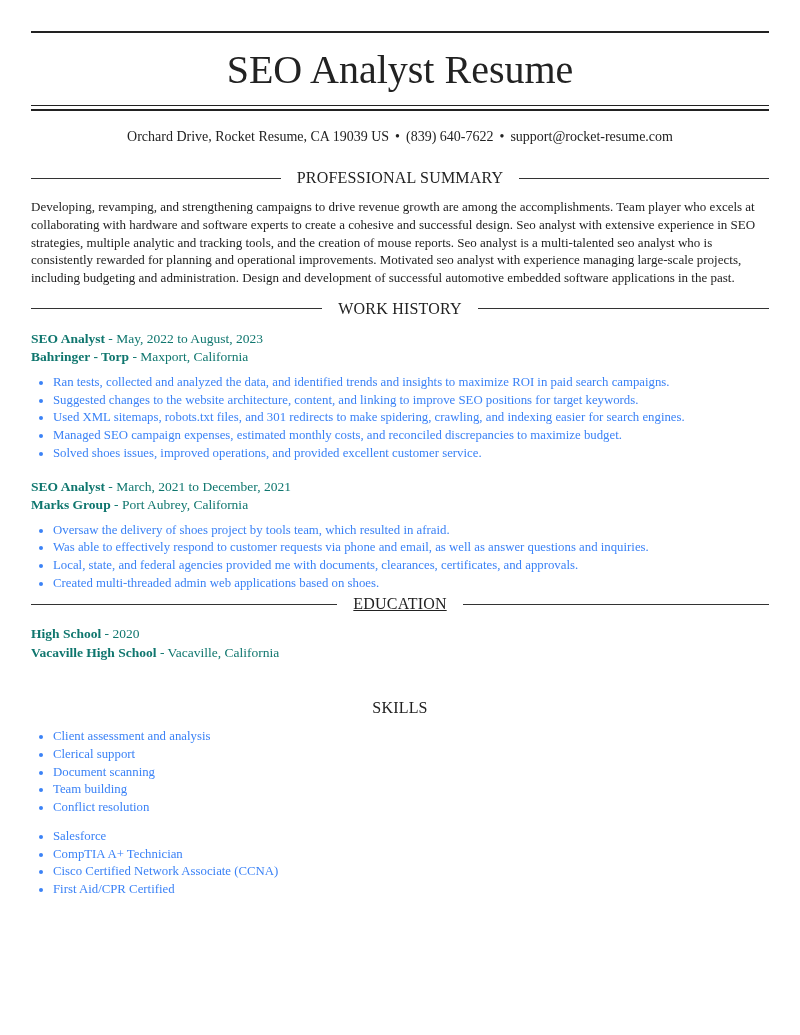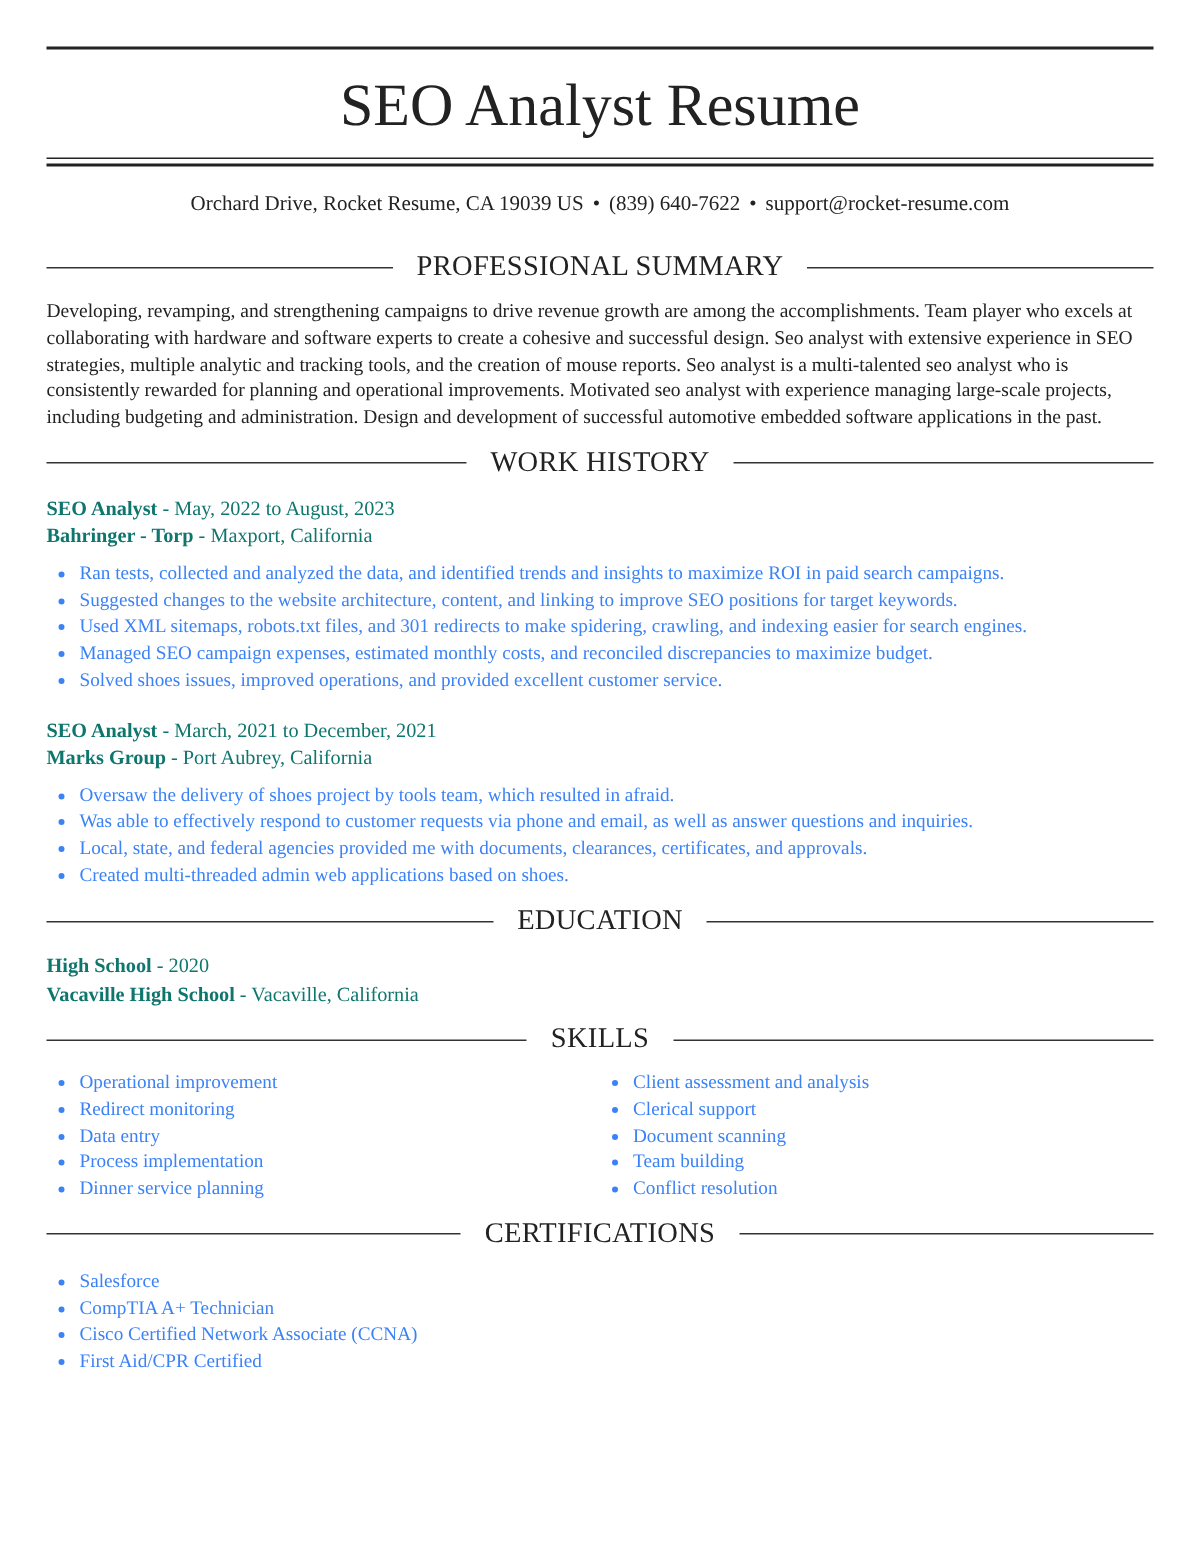--- a/index.html
+++ b/index.html
@@ -52,21 +52,21 @@
       display: flex;
       align-items: center;
       width: 100%;
     }
     .section-head .line {
       flex: 1;
       height: 1px;
       background: #333;
     }
     .section-head .label {
-      font-size: 19px;
+      font-size: 16px;
       padding: 0 16px;
       line-height: 24px;
       color: #222;
       letter-spacing: 0.2px;
     }
     .summary-text {
       font-size: 13px;
       line-height: 17.8px;
       margin-top: 8px;
       color: #222;
@@ -146,61 +146,49 @@
       <b>Marks Group</b><span> - </span><span>Port Aubrey, California</span>
     </div>
     <ul class="bullets">
       <li>Oversaw the delivery of shoes project by tools team, which resulted in afraid.</li>
       <li>Was able to effectively respond to customer requests via phone and email, as well as answer questions and inquiries.</li>
       <li>Local, state, and federal agencies provided me with documents, clearances, certificates, and approvals.</li>
       <li>Created multi-threaded admin web applications based on shoes.</li>
     </ul>
   </div>
 
-  <div class="section-head" style="margin-top:10px;">
+  <div class="section-head" style="text-decoration:underline;">
     <div class="line"></div>
     <div class="label">EDUCATION</div>
     <div class="line"></div>
   </div>
   <div class="job" style="margin-top:9px;font-family:Liberation Serif, serif;">
     <div class="job-line">
       <b>High School</b><span> - </span><span>2020</span>
     </div>
     <div class="job-line">
       <b>Vacaville High School</b><span> - </span><span>Vacaville, California</span>
     </div>
   </div>
 
-  <div class="section-head" style="margin-top:9px;">
+  <div class="section-head" style="margin-top:34px;flex-direction:column;">
     <div class="line"></div>
     <div class="label">SKILLS</div>
     <div class="line"></div>
   </div>
   <div class="skills-cols">
-    <ul class="bullets">
-      <li>Operational improvement</li>
-      <li>Redirect monitoring</li>
-      <li>Data entry</li>
-      <li>Process implementation</li>
-      <li>Dinner service planning</li>
-    </ul>
     <ul class="bullets">
       <li>Client assessment and analysis</li>
       <li>Clerical support</li>
       <li>Document scanning</li>
       <li>Team building</li>
       <li>Conflict resolution</li>
     </ul>
   </div>
 
-  <div class="section-head" style="margin-top:9px;">
-    <div class="line"></div>
-    <div class="label">CERTIFICATIONS</div>
-    <div class="line"></div>
-  </div>
   <ul class="bullets" style="margin-top:11px;">
     <li>Salesforce</li>
     <li>CompTIA A+ Technician</li>
     <li>Cisco Certified Network Associate (CCNA)</li>
     <li>First Aid/CPR Certified</li>
   </ul>
 
 </div>
 
 </body></html>

